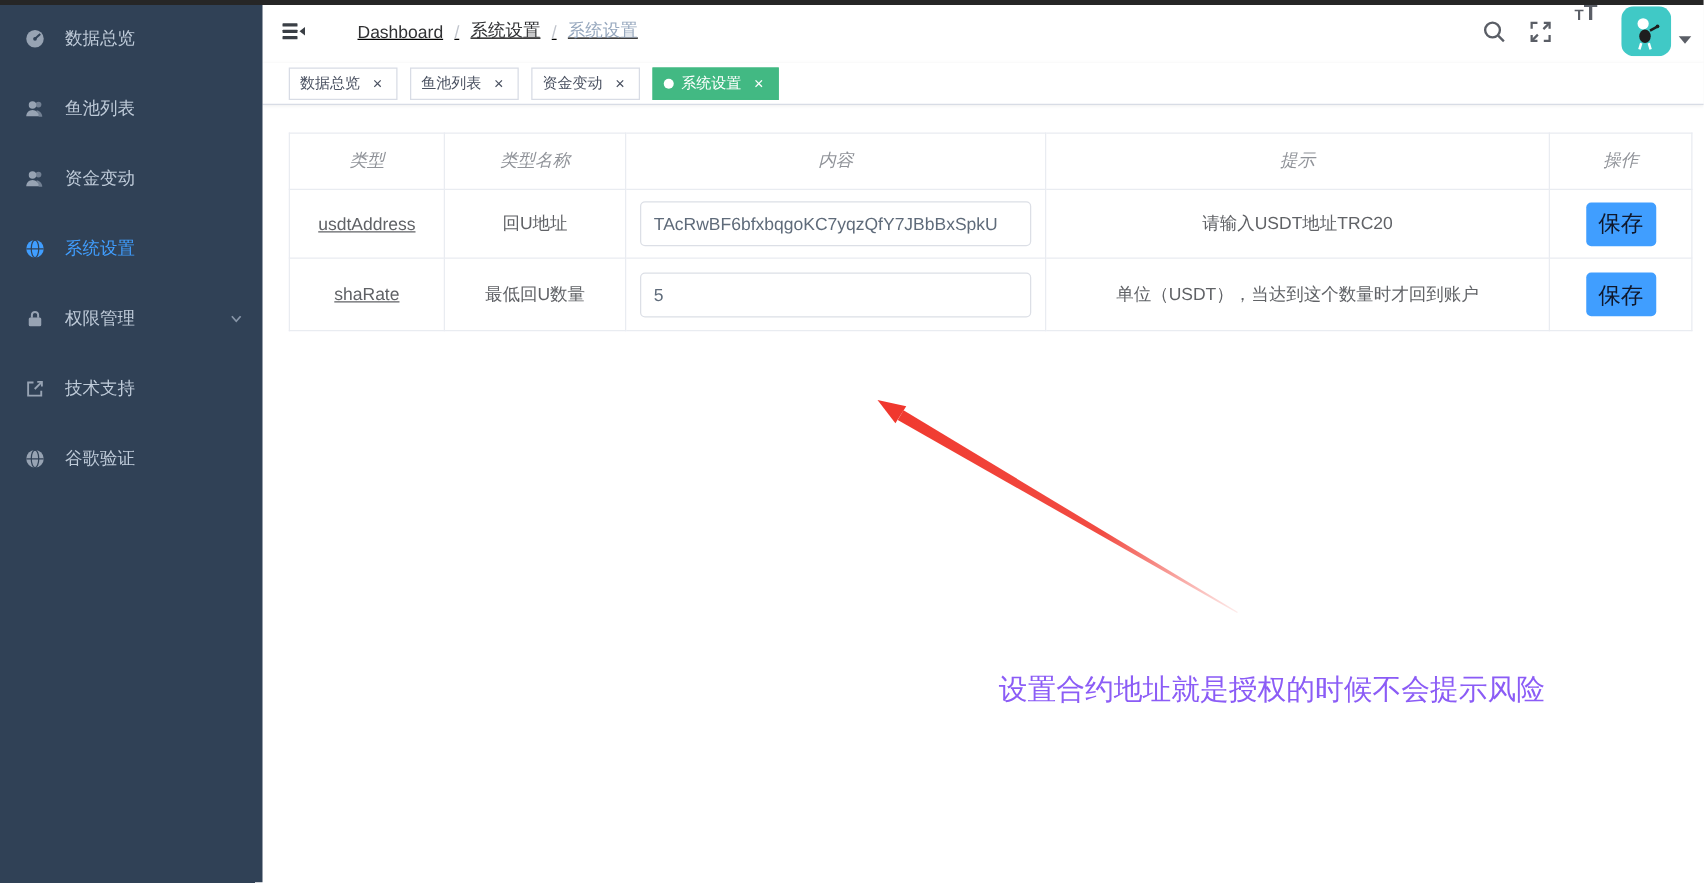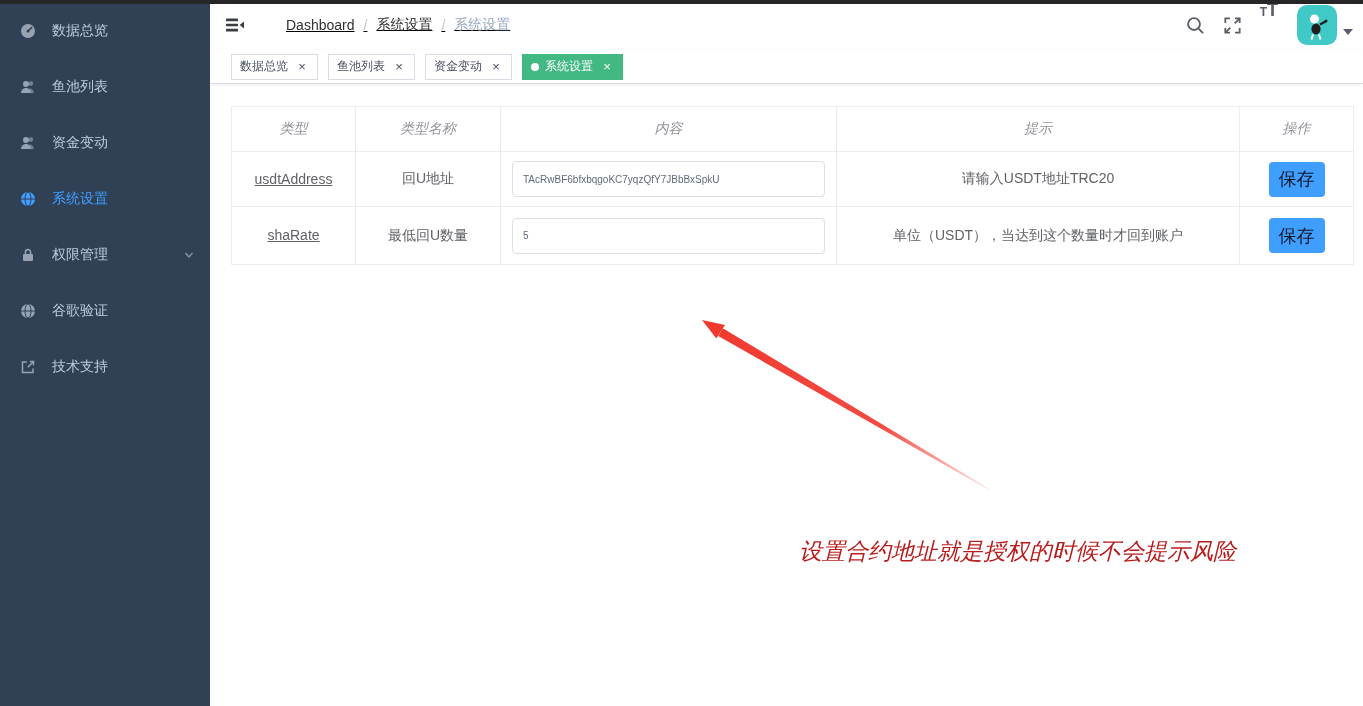--- a/index.html
+++ b/index.html
@@ -59,28 +59,28 @@
   .content { padding:22px 0 0 21px; }
   table.settings { border-collapse:collapse; table-layout:fixed; width:1122px; font-size:14px; background:#fff; }
   .settings th, .settings td { border:1px solid #e9ecf1; text-align:center; vertical-align:middle; }
   .settings th { height:45px; color:#909399; font-weight:400;font-style:italic; }
   .settings td { color:#606266; }
   .row-1 td { height:55px; }
   .row-2 td { height:58px; }
   .row-3 td { height:66px; }
   td.cell-type { word-break:break-all; padding:0 6px; line-height:1.5;text-decoration:underline; }
   .cell-input { width:313px; height:36px; border:1px solid #dcdfe6; border-radius:4px; background:#fff;
-                padding:0 10px; font-size:10px; color:#5f6b7a; outline:none;
+                padding:0 10px; font-size:14px; color:#5f6b7a; outline:none;
                 font-family:"Liberation Sans","DejaVu Sans",sans-serif; white-space:nowrap; overflow:hidden; }
   .save-btn { width:56px; height:35px; background:#409eff; border:none; border-radius:4px; color:#0f172a;
               font-size:18px; cursor:pointer; font-family:inherit; }
 
   
-  .annotation-text { position:absolute; left:799px; top:536px; font-size:23px; color:#b91c1c;
-                     white-space:nowrap; z-index:45;font-style:italic; }
+  .annotation-text { position:absolute; left:799px; top:536px; font-size:23px; color:#8b5cf6;
+                     white-space:nowrap; z-index:45; }
   .arrow-svg { position:absolute; left:0; top:0; width:1363px; height:706px; pointer-events:none; z-index:44; }
 </style>
 </head>
 <body>
 
 <div class="top-strip"></div>
 
 <aside class="sidebar">
   <nav class="menu">
 
@@ -140,38 +140,38 @@
       <span>权限管理</span>
       <span class="submenu-arrow">
         <svg viewBox="0 0 10 10" fill="none" stroke="currentColor" stroke-width="1.4">
             <polyline points="1.5,3 5,7 8.5,3"></polyline>
           </svg>
       </span>
     </div>
 
     <div class="menu-item">
       <span class="mi-icon">
+        <svg viewBox="0 0 16 16" fill="none" stroke="currentColor" stroke-width="1.5">
+            <path d="M13 9.5V13.5H2.5V3H6.8"></path>
+            <path d="M9.8 2.5h3.7v3.7"></path>
+            <path d="M13.3 2.7L7.8 8.2"></path>
+          </svg>
+      </span>
+      <span>技术支持</span>
+    </div>
+
+    <div class="menu-item">
+      <span class="mi-icon">
         <svg viewBox="0 0 16 16">
             <circle cx="8" cy="8" r="7" fill="currentColor"></circle>
             <ellipse cx="8" cy="8" rx="3" ry="7" fill="none" stroke="#304156" stroke-width="1"></ellipse>
             <line x1="1" y1="8" x2="15" y2="8" stroke="#304156" stroke-width="1"></line>
           </svg>
       </span>
       <span>谷歌验证</span>
-    </div>
-
-    <div class="menu-item">
-      <span class="mi-icon">
-        <svg viewBox="0 0 16 16" fill="none" stroke="currentColor" stroke-width="1.5">
-            <path d="M13 9.5V13.5H2.5V3H6.8"></path>
-            <path d="M9.8 2.5h3.7v3.7"></path>
-            <path d="M13.3 2.7L7.8 8.2"></path>
-          </svg>
-      </span>
-      <span>技术支持</span>
     </div>
 
   </nav>
 </aside>
 
 <div class="main">
 
   <header class="topbar">
     <span class="hamburger">
       <svg viewBox="0 0 20 20" fill="currentColor">

